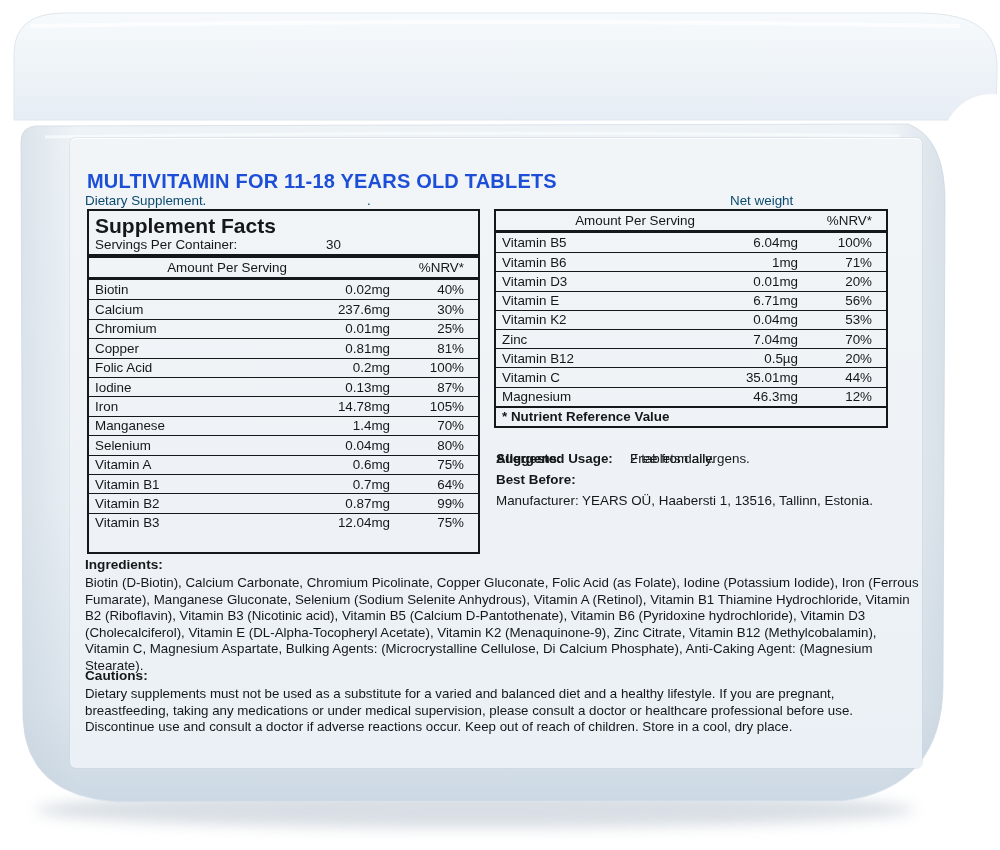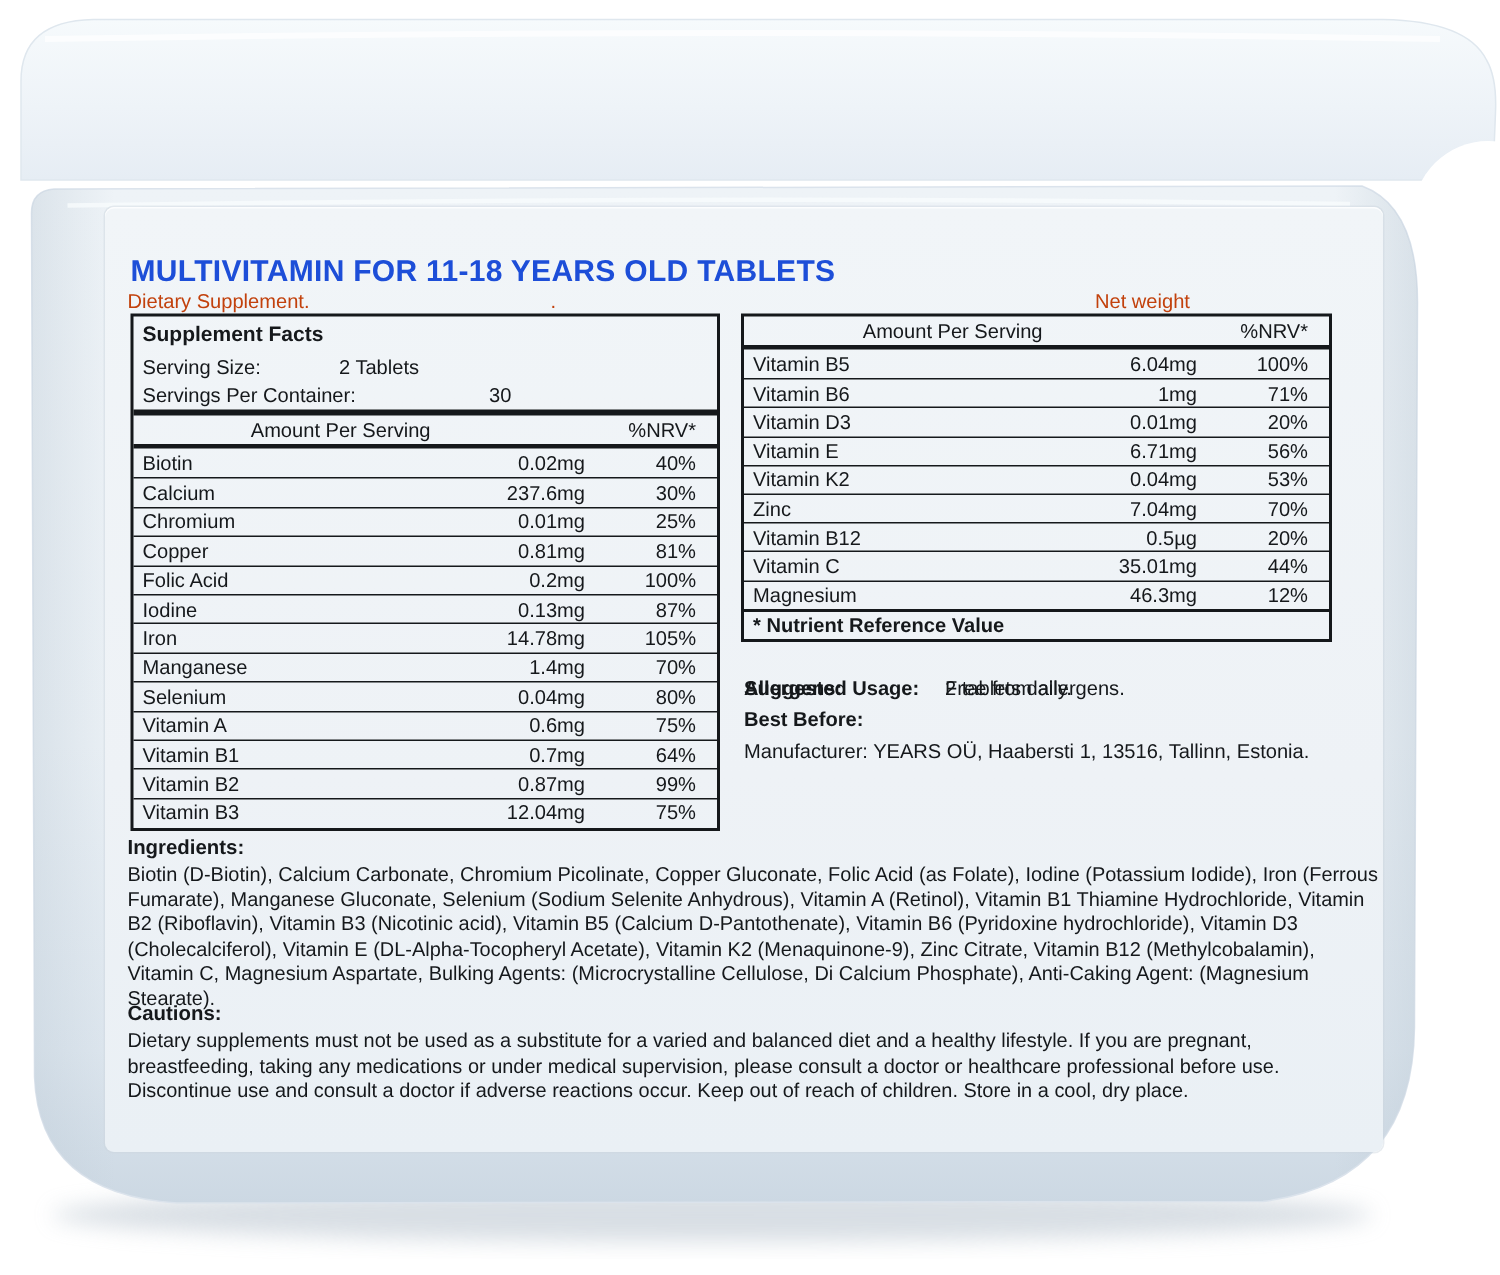--- a/index.html
+++ b/index.html
@@ -18,31 +18,31 @@
     background:linear-gradient(180deg,#f1f5f8 0%,#eef2f6 60%,#eaf0f5 100%);
     border-radius:6px;
     box-shadow:0 0 0 1px rgba(203,213,222,.45), inset 0 1px 0 rgba(255,255,255,.8);
   }
 
   .abs{position:absolute;}
   .title{
     left:87px;top:170px;width:800px;
     font-size:20px;font-weight:bold;letter-spacing:.2px;color:#1d4ed8;
   }
-  .subline{font-size:13.4px;color:#c2410c;}
+  .subline{font-size:13.4px;color:#0c4a6e;}
 
   
   .facts-box{
     position:absolute;border:2px solid #15181b;background:transparent;
     box-sizing:border-box;font-size:13.4px;
   }
   .facts-left{left:87px;top:209px;width:393px;height:345px;}
   .facts-right{left:494px;top:209px;width:394px;height:219px;}
 
-  .facts-title{font-size:14px;font-weight:bold;padding:3px 0 2px 6px;height:19px;}
+  .facts-title{font-size:21px;font-weight:bold;padding:3px 0 2px 6px;height:19px;}
   .kv-row{position:relative;height:19px;line-height:19px;}
   .kv-row .lbl{position:absolute;left:6px;}
   .kv-row .v1{position:absolute;left:137px;}
   .kv-row .v2{position:absolute;left:237px;}
   .bar-thick{height:4px;background:#15181b;}
   .bar-med{height:3px;background:#15181b;}
 
   .nrow{display:grid;grid-template-columns:1fr 115px 76px;align-items:center;
         height:19px;line-height:17px;box-sizing:border-box;}
   .nrow .nm{padding-left:6px;}
@@ -114,24 +114,20 @@
 
   <div class="abs title">MULTIVITAMIN FOR 11-18 YEARS OLD TABLETS</div>
   <span class="abs subline" style="left:85px;top:193px;">Dietary Supplement.</span>
   <span class="abs subline" style="left:367px;top:193px;">.</span>
   <span class="abs subline" style="left:730px;top:193px;">Net weight</span>
 
   <div class="facts-box facts-left">
     <div class="facts-title">Supplement Facts</div>
 
     <div class="kv-row">
-      <span class="lbl">Serving Size:</span>
-      <span class="v1">2 Tablets</span>
-    </div>
-    <div class="kv-row">
       <span class="lbl">Servings Per Container:</span>
       <span class="v2">30</span>
     </div>
 
     <div class="bar-thick"></div>
 
     <div class="nrow hdr">
       <span class="nm">Amount Per Serving</span>
       <span class="amt"></span>
       <span class="pct">%NRV*</span>

